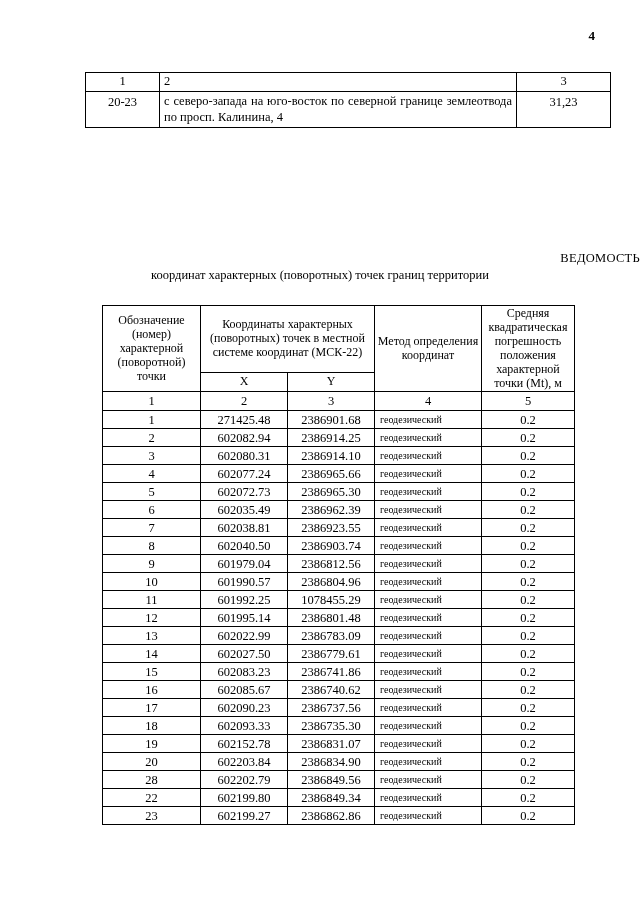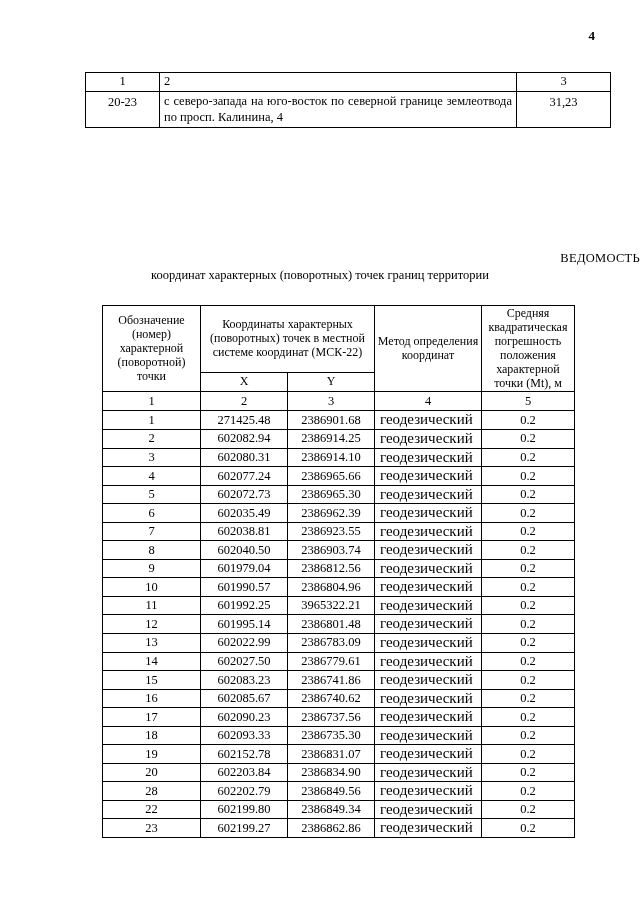--- a/index.html
+++ b/index.html
@@ -95,21 +95,21 @@
     line-height: 1.16;
   }
   .table-two .sub-xy { height: 19px; }
   .table-two .numrow td { height: 16px; font-size: 12.5px; }
   .table-two tbody td {
     height: 17px;
     font-size: 12.5px;
     padding: 0 3px;
   }
   .table-two tbody td.method {
-    font-size: 15px;
+    font-size: 10px;
     text-align: left;
     padding-left: 5px;
   }
 </style>
 </head>
 <body>
 
 <div class="page-number">4</div>
 
 <table class="table-one">
@@ -219,21 +219,21 @@
       <tr>
         <td class="c1">10</td>
         <td class="c2">601990.57</td>
         <td class="c3">2386804.96</td>
         <td class="c4 method">геодезический</td>
         <td class="c5">0.2</td>
       </tr>
       <tr>
         <td class="c1">11</td>
         <td class="c2">601992.25</td>
-        <td class="c3">3965322.21</td>
+        <td class="c3">1078455.29</td>
         <td class="c4 method">геодезический</td>
         <td class="c5">0.2</td>
       </tr>
       <tr>
         <td class="c1">12</td>
         <td class="c2">601995.14</td>
         <td class="c3">2386801.48</td>
         <td class="c4 method">геодезический</td>
         <td class="c5">0.2</td>
       </tr>

